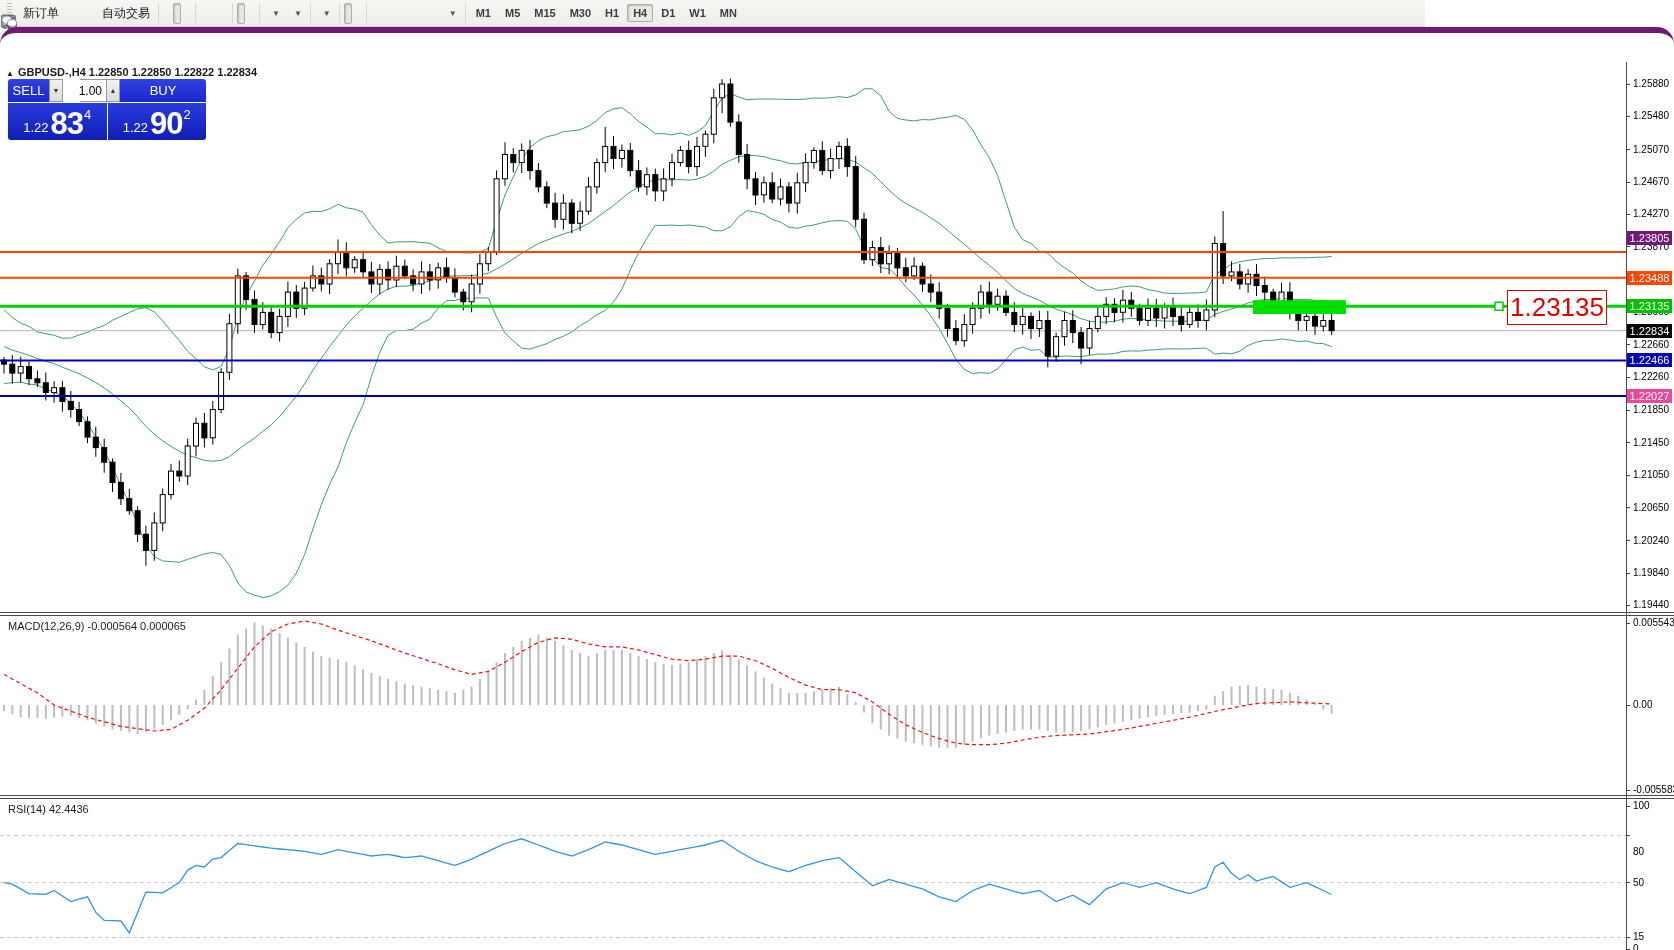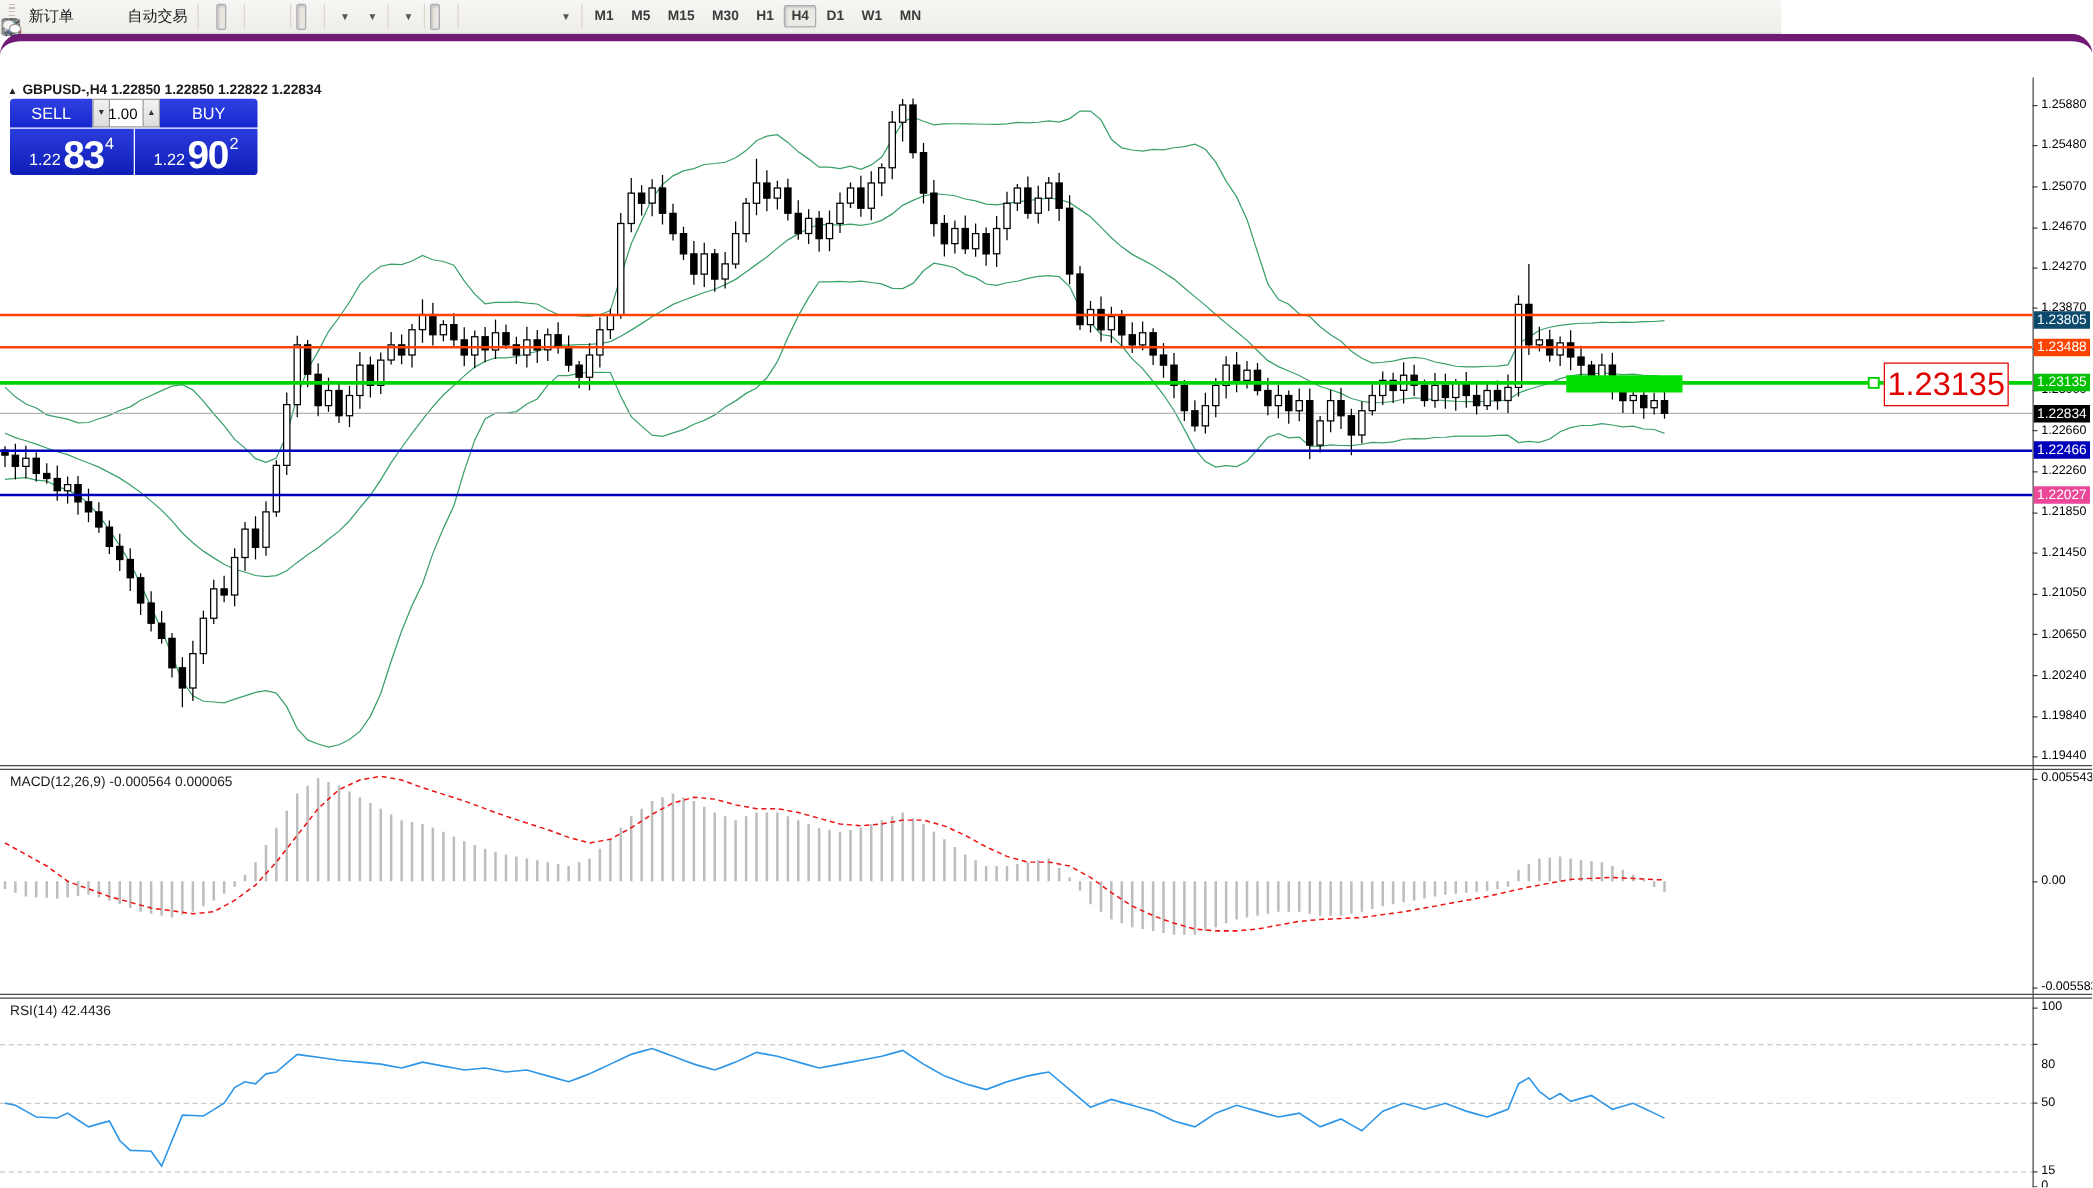--- a/index.html
+++ b/index.html
@@ -42,27 +42,27 @@
   #price-axis{position:absolute;left:1626px;top:29px;width:48px;height:894px;}
   .p-tick{position:absolute;left:7px;font-size:10px;color:#000;}
   .p-dash{position:absolute;left:0;width:4px;height:1px;background:#444;}
   .p-marker{position:absolute;left:1px;width:45px;height:14px;font-size:11px;color:#fff;
             display:flex;align-items:center;justify-content:center;}
   
   #trade-panel{position:absolute;left:8px;top:46px;width:198px;height:61px;z-index:6;color:#fff;}
   .tp-row1{display:flex;height:23px;}
   .tp-sell,.tp-buy{background:linear-gradient(#2f41e2,#1828cd);font-size:13px;
         display:flex;align-items:center;justify-content:center;}
-  .tp-sell{width:66px;border-radius:3px 0 0 0;}
+  .tp-sell{width:41px;border-radius:3px 0 0 0;}
   .tp-buy{flex:1;border-radius:0 3px 0 0;}
   .tp-spin{width:14px;background:linear-gradient(#f2f2f2,#dcdcdc);border:1px solid #9a9a9a;
         box-sizing:border-box;color:#333;font-size:7px;display:flex;align-items:center;justify-content:center;}
   .tp-vol{width:26px;background:#fff;border-top:1px solid #9a9a9a;border-bottom:1px solid #9a9a9a;
         box-sizing:border-box;color:#000;font-size:12px;display:flex;align-items:center;
-        justify-content:flex-end;padding-right:4px;}
+        justify-content:flex-end;padding-right:4px;margin-left:17px;}
   .tp-row2{display:flex;height:37px;margin-top:1px;}
   .tp-price{flex:1;background:linear-gradient(#2b3cde,#0f1eb5);display:flex;align-items:flex-end;
         justify-content:center;padding-bottom:4px;}
   .tp-price.sell{border-radius:0 0 0 3px;margin-right:1px;}
   .tp-price.buy{border-radius:0 0 3px 0;}
   .tp-small{font-size:13px;margin:0 2px 1px 0;}
   .tp-big{font-size:31px;font-weight:bold;line-height:.82;letter-spacing:-1px;}
   .tp-sup{font-size:13px;margin-left:1px;transform:translateY(-14px);}
 </style>
 </head>
@@ -895,21 +895,21 @@
         <div class="p-dash" style="top: 412.617px;"></div>
         <div class="p-tick" style="top: 407.117px;">1.21050</div>
         <div class="p-dash" style="top: 445.006px;"></div>
         <div class="p-tick" style="top: 439.506px;">1.20650</div>
         <div class="p-dash" style="top: 478.204px;"></div>
         <div class="p-tick" style="top: 472.704px;">1.20240</div>
         <div class="p-dash" style="top: 510.593px;"></div>
         <div class="p-tick" style="top: 505.093px;">1.19840</div>
         <div class="p-dash" style="top: 542.982px;"></div>
         <div class="p-tick" style="top: 537.482px;">1.19440</div>
-        <div class="p-marker" style="top: 187px; background: #0c4a6e;">1.23805</div>
+        <div class="p-marker" style="top: 169px; background: #701a75;">1.23805</div>
         <div class="p-marker" style="top: 208.709px; background: rgb(255, 68, 0);">1.23488</div>
         <div class="p-marker" style="top: 237.291px; background: rgb(0, 192, 0);">1.23135</div>
         <div class="p-marker" style="top: 261.664px; background: rgb(0, 0, 0);">1.22834</div>
         <div class="p-marker" style="top: 291.462px; background: rgb(0, 0, 187);">1.22466</div>
         <div class="p-marker" style="top: 327.008px; background: #ec4899;">1.22027</div>
         <div class="p-tick" style="top: 555px;">0.005543</div>
         <div class="p-dash" style="top: 560.5px;"></div>
         <div class="p-tick" style="top: 637px;">0.00</div>
         <div class="p-dash" style="top: 642.5px;"></div>
         <div class="p-tick" style="top: 722px;">-0.005583</div>

